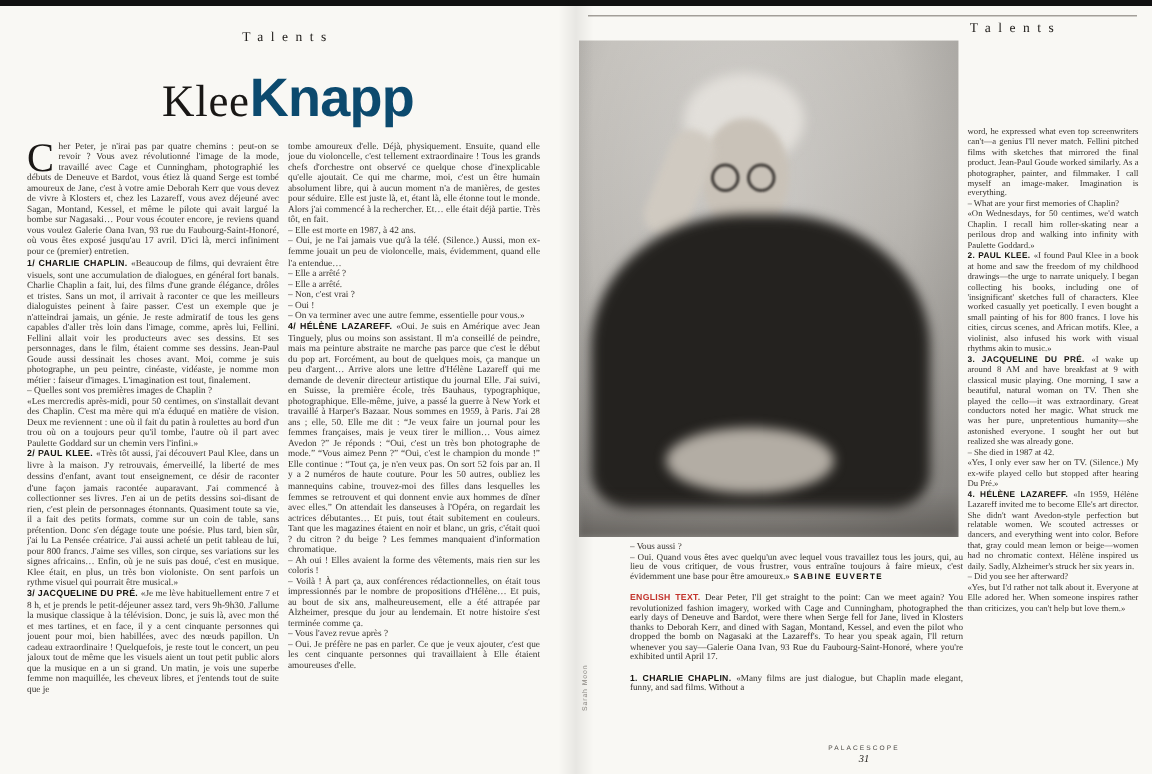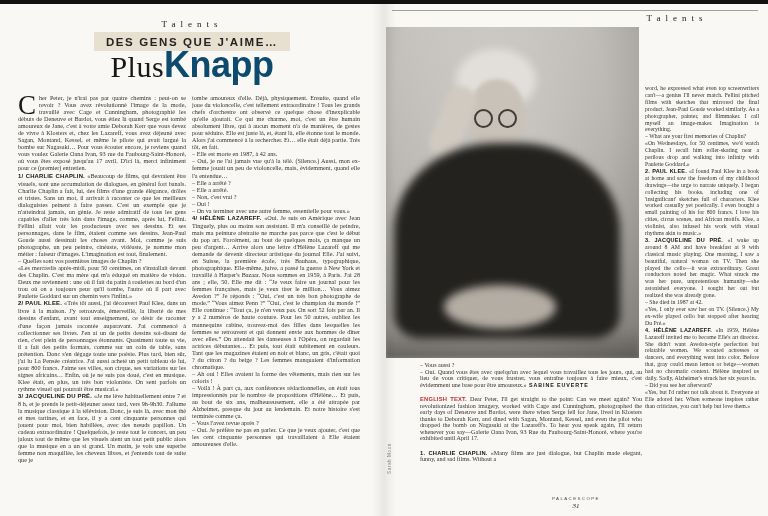--- a/index.html
+++ b/index.html
@@ -67,25 +67,22 @@
   .footer .pnum{font-family:"Liberation Serif",serif;font-style:italic;font-size:7px;color:#26231f;margin-top:0.5px;}
 </style>
 </head>
 <body>
 
 <div class="spread">
   <div class="topbar"></div>
 
   <section class="page left">
     <div class="kicker">Talents</div>
-    <div class="series-wrap">
-      <span class="series-box">DES GENS QUE J'AIME…</span>
-    </div>
     <h1 class="title">
-      <span class="first">Plus</span><span class="last">Knapp</span>
+      <span class="first">Klee</span><span class="last">Knapp</span>
     </h1>
     <div class="col col1">
         <p class="dropcap">Cher Peter, je n'irai pas par quatre chemins : peut-on se revoir ? Vous avez révolutionné l'image de la mode, travaillé avec Cage et Cunningham, photographié les débuts de Deneuve et Bardot, vous étiez là quand Serge est tombé amoureux de Jane, c'est à votre amie Deborah Kerr que vous devez de vivre à Klosters et, chez les Lazareff, vous avez déjeuné avec Sagan, Montand, Kessel, et même le pilote qui avait largué la bombe sur Nagasaki… Pour vous écouter encore, je reviens quand vous voulez Galerie Oana Ivan, 93 rue du Faubourg-Saint-Honoré, où vous êtes exposé jusqu'au 17 avril. D'ici là, merci infiniment pour ce (premier) entretien.</p>
         <p class=""><span class="lead">1/ CHARLIE CHAPLIN. </span>«Beaucoup de films, qui devraient être visuels, sont une accumulation de dialogues, en général fort banals. Charlie Chaplin a fait, lui, des films d'une grande élégance, drôles et tristes. Sans un mot, il arrivait à raconter ce que les meilleurs dialoguistes peinent à faire passer. C'est un exemple que je n'atteindrai jamais, un génie. Je reste admiratif de tous les gens capables d'aller très loin dans l'image, comme, après lui, Fellini. Fellini allait voir les producteurs avec ses dessins. Et ses personnages, dans le film, étaient comme ses dessins. Jean-Paul Goude aussi dessinait les choses avant. Moi, comme je suis photographe, un peu peintre, cinéaste, vidéaste, je nomme mon métier : faiseur d'images. L'imagination est tout, finalement.</p>
         <p class="">– Quelles sont vos premières images de Chaplin ?</p>
         <p class="">«Les mercredis après-midi, pour 50 centimes, on s'installait devant des Chaplin. C'est ma mère qui m'a éduqué en matière de vision. Deux me reviennent : une où il fait du patin à roulettes au bord d'un trou où on a toujours peur qu'il tombe, l'autre où il part avec Paulette Goddard sur un chemin vers l'infini.»</p>
         <p class=""><span class="lead">2/ PAUL KLEE. </span>«Très tôt aussi, j'ai découvert Paul Klee, dans un livre à la maison. J'y retrouvais, émerveillé, la liberté de mes dessins d'enfant, avant tout enseignement, ce désir de raconter d'une façon jamais racontée auparavant. J'ai commencé à collectionner ses livres. J'en ai un de petits dessins soi-disant de rien, c'est plein de personnages étonnants. Quasiment toute sa vie, il a fait des petits formats, comme sur un coin de table, sans prétention. Donc s'en dégage toute une poésie. Plus tard, bien sûr, j'ai lu La Pensée créatrice. J'ai aussi acheté un petit tableau de lui, pour 800 francs. J'aime ses villes, son cirque, ses variations sur les signes africains… Enfin, où je ne suis pas doué, c'est en musique. Klee était, en plus, un très bon violoniste. On sent parfois un rythme visuel qui pourrait être musical.»</p>
         <p class=""><span class="lead">3/ JACQUELINE DU PRÉ. </span>«Je me lève habituellement entre 7 et 8 h, et je prends le petit-déjeuner assez tard, vers 9h-9h30. J'allume la musique classique à la télévision. Donc, je suis là, avec mon thé et mes tartines, et en face, il y a cent cinquante personnes qui jouent pour moi, bien habillées, avec des nœuds papillon. Un cadeau extraordinaire ! Quelquefois, je reste tout le concert, un peu jaloux tout de même que les visuels aient un tout petit public alors que la musique en a un si grand. Un matin, je vois une superbe femme non maquillée, les cheveux libres, et j'entends tout de suite que je</p>
       </div>
     <div class="col col2">

